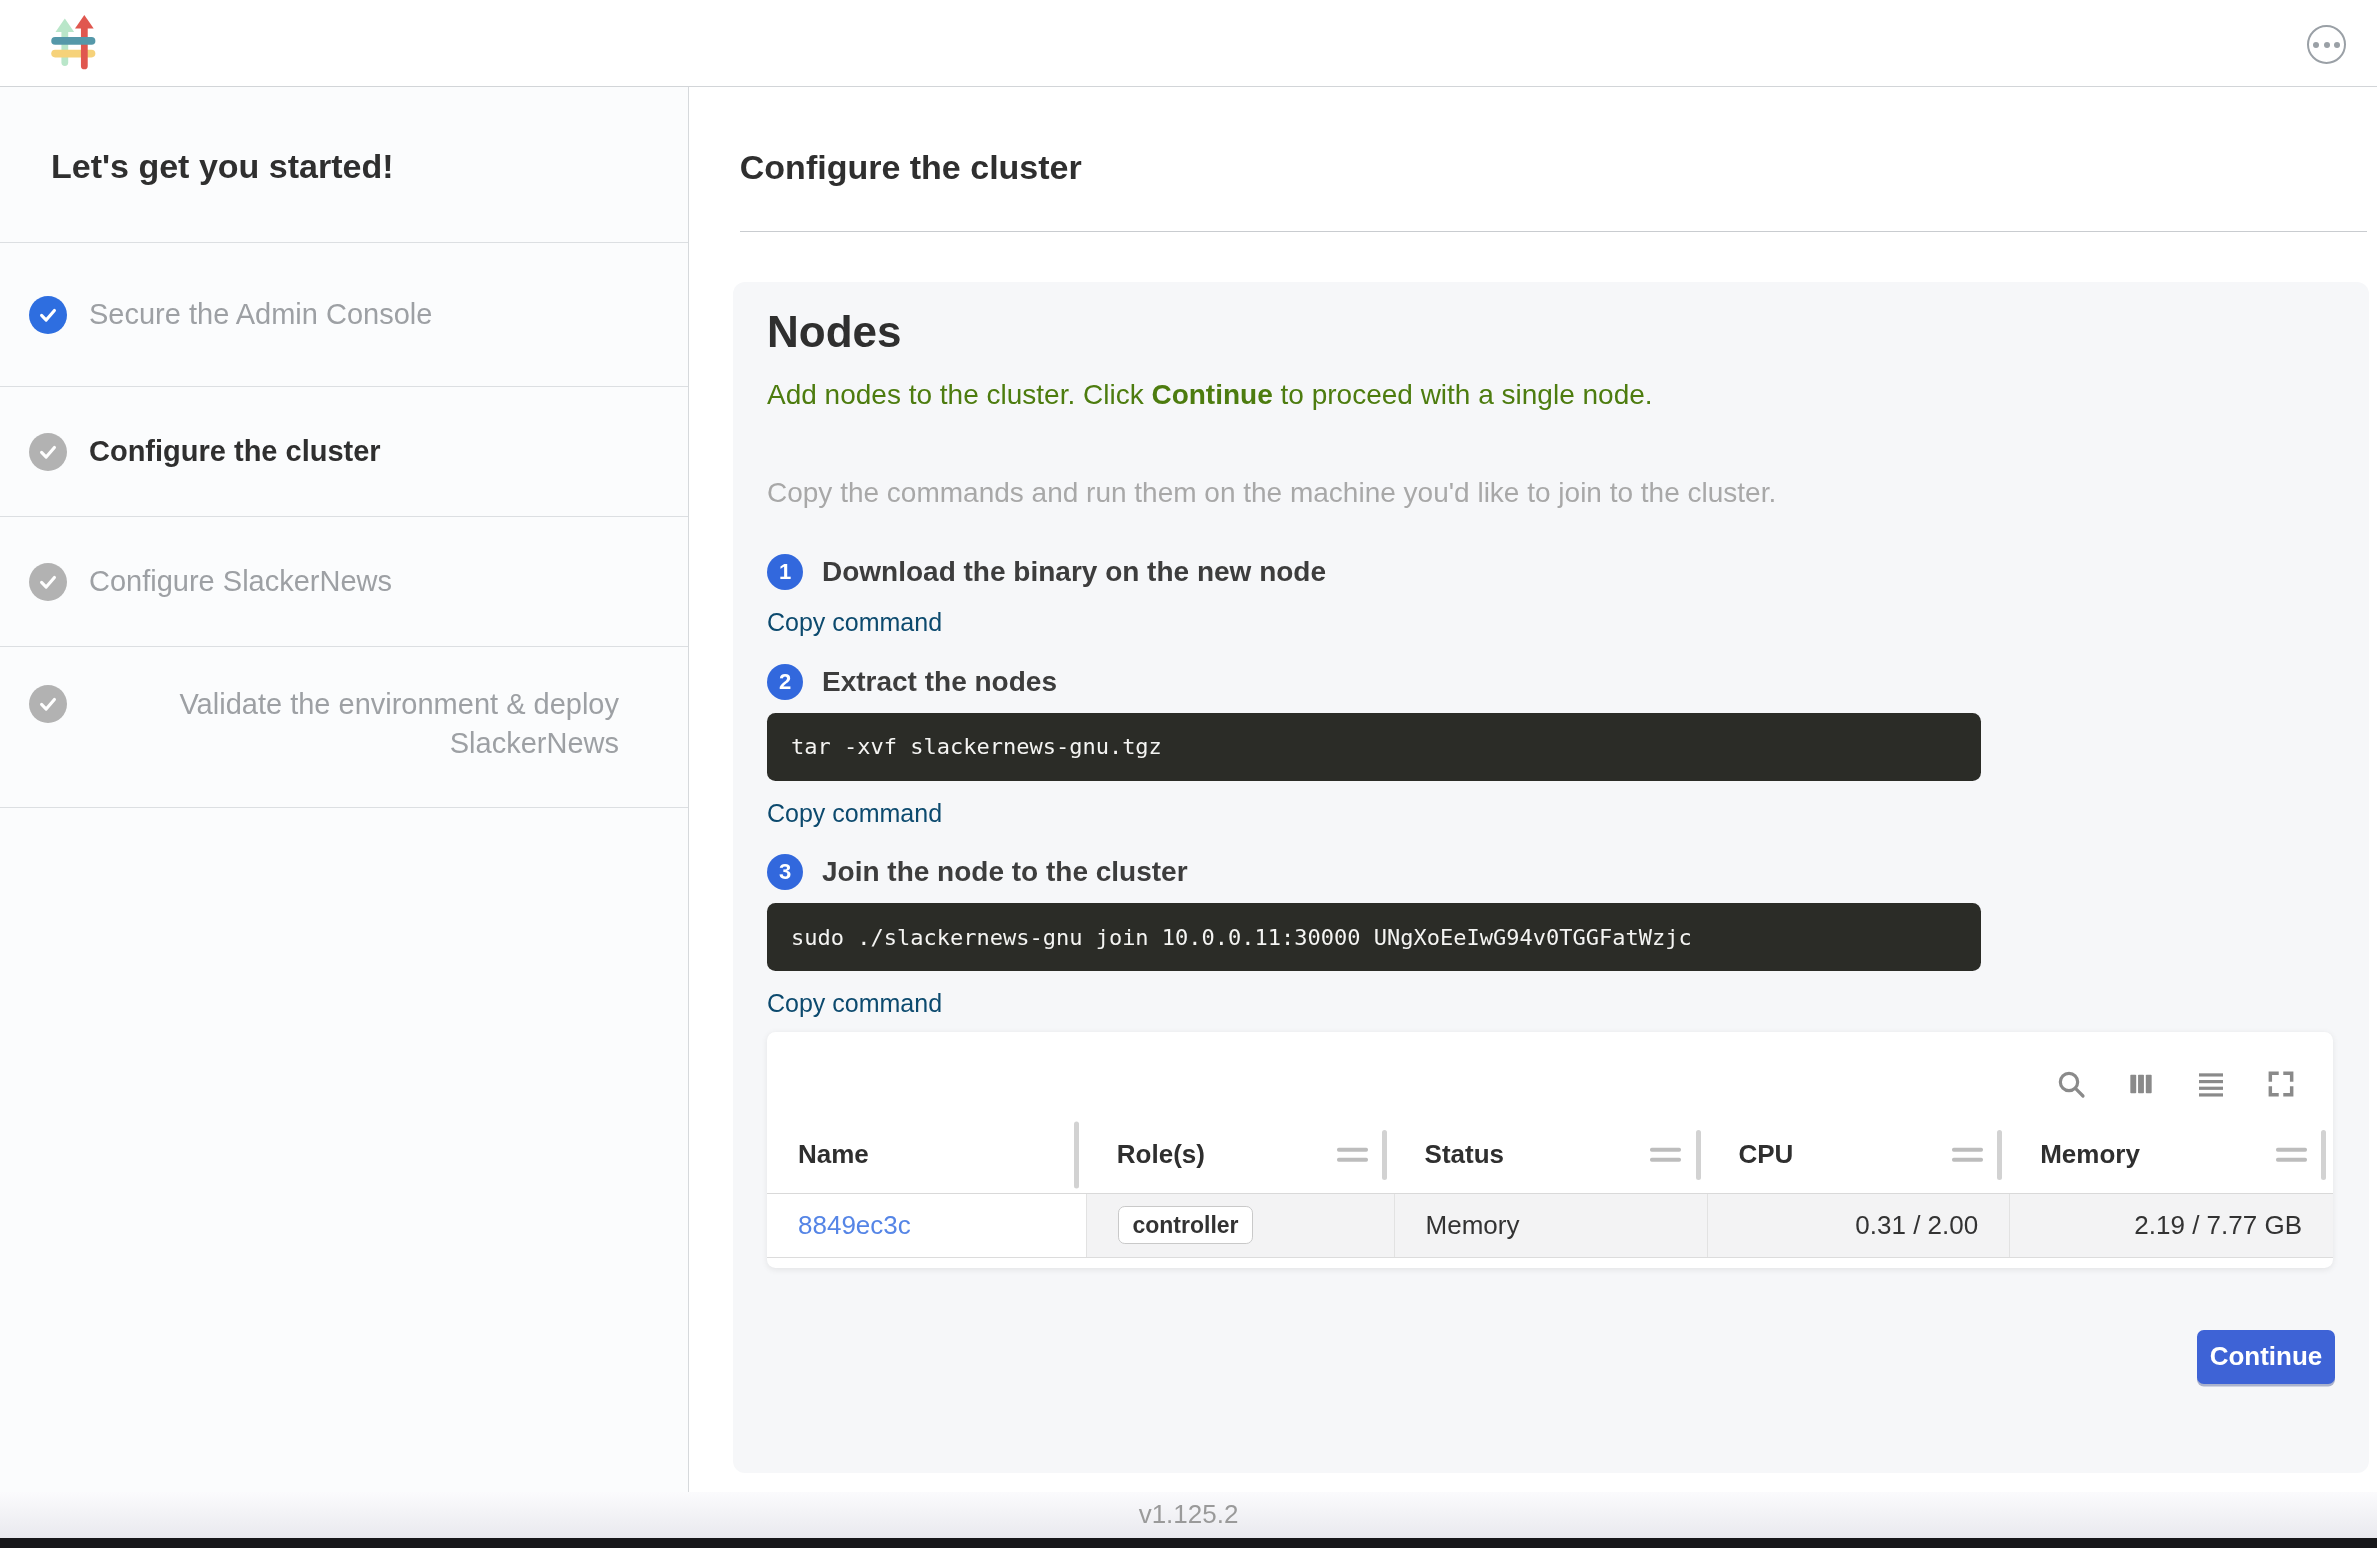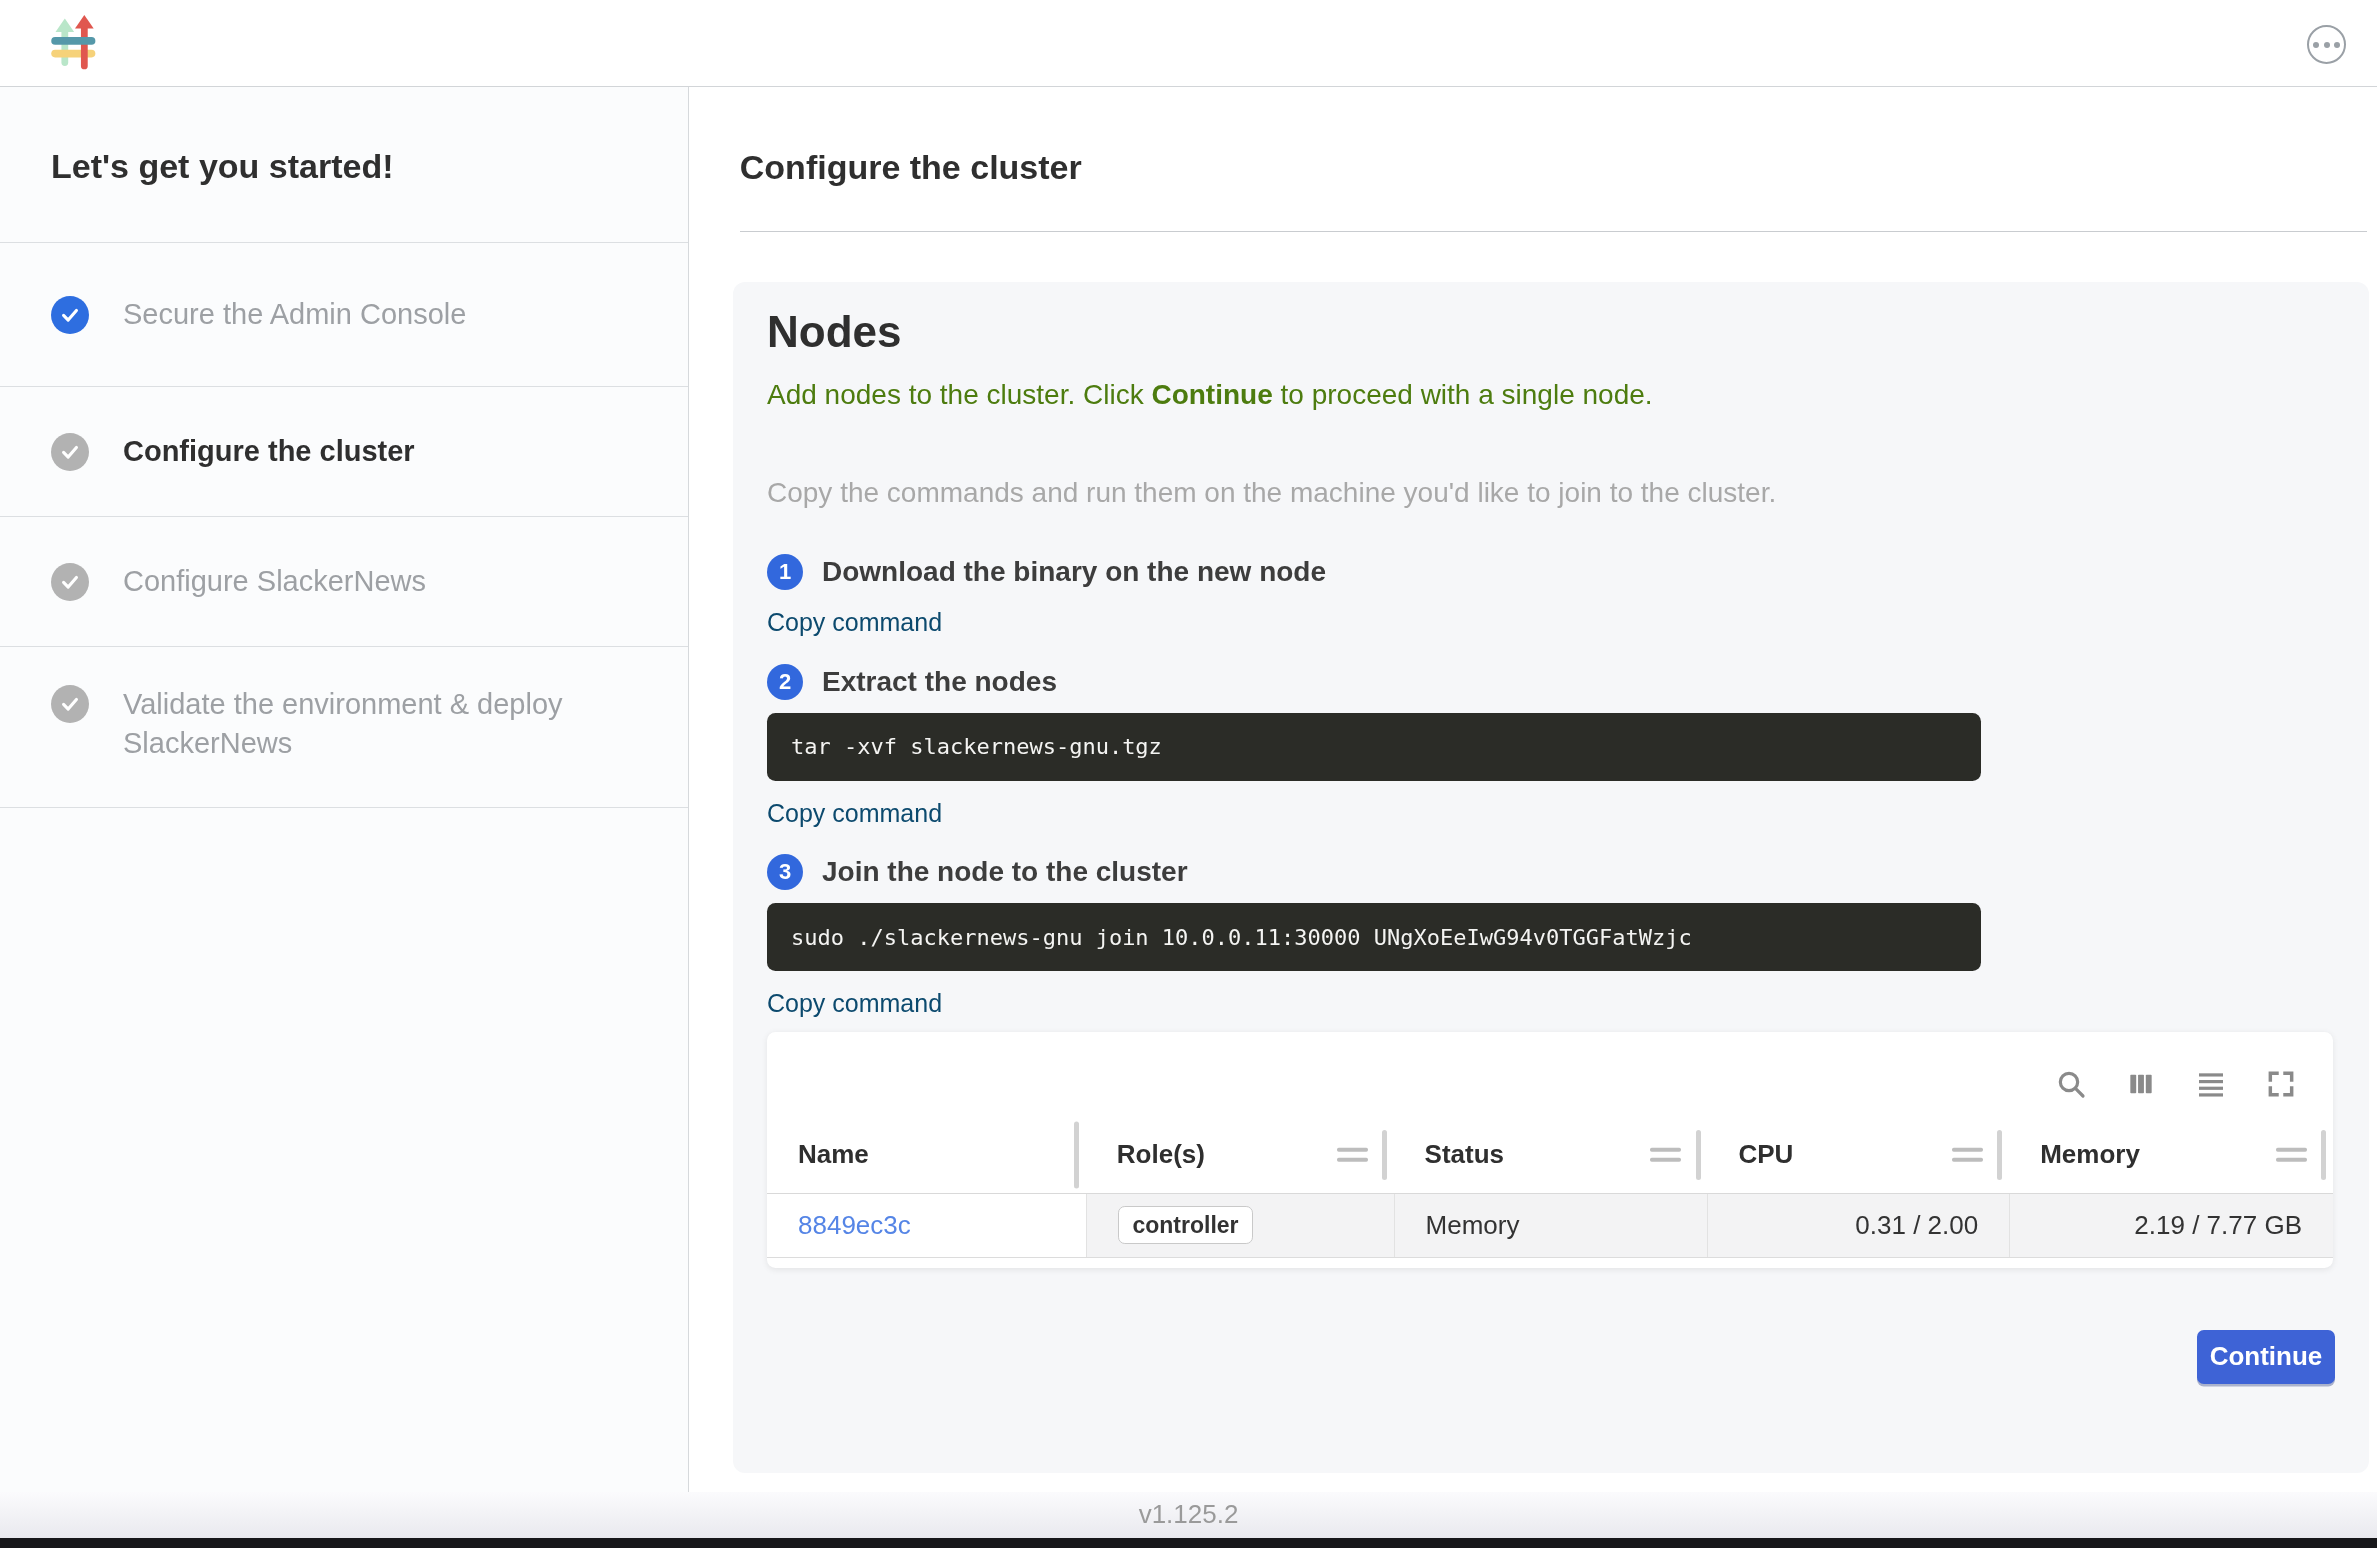--- a/index.html
+++ b/index.html
@@ -13,22 +13,22 @@
   .more-btn { position:absolute; right:31px; top:25px; width:39px; height:39px;
               border:2.6px solid #9aa0a6; border-radius:50%; background:#fff;
               display:flex; align-items:center; justify-content:center; gap:4.3px; cursor:pointer; }
   .more-btn i { width:6px; height:6px; border-radius:50%; background:#9aa0a6; }
 
   
   .sidebar { position:absolute; left:0; top:87px; width:689px; bottom:56px;
              background:#fbfcfd; border-right:1.7px solid #d6d9dc; }
   .sidebar-title { padding:60px 34px 0 51px; font-size:34px; font-weight:bold; color:#2f2f2f;
                    height:155px; }
-  .step-item { display:flex; align-items:center; gap:34px; padding-left:51px; padding-right:34px;
-               border-top:1.7px solid #dcdfe2; cursor:pointer; }
+  .step-item { display:flex; align-items:center; gap:22px; padding-left:29px; padding-right:34px;
+               border-top:1.7px solid #dcdfe2; cursor:pointer;text-align:right; }
   .step-item.h168 { height:144px; } .step-item.h152 { height:130px; }
   .step-item.h188 { height:161px; align-items:flex-start; padding-top:38px; }
   .step-item:first-of-type { border-top:1.7px solid #dcdfe2; }
   .side-steps { border-bottom:1.7px solid #dcdfe2; }
   .check { flex:0 0 38px; width:38px; height:38px; border-radius:50%;
            display:flex; align-items:center; justify-content:center; }
   .check svg { width:22px; height:22px; }
   .check.done { background:#2e6ee0; }
   .check.todo { background:#b2b2b2; }
   .step-label { font-size:29px; color:#9da0a4; line-height:39px; }

